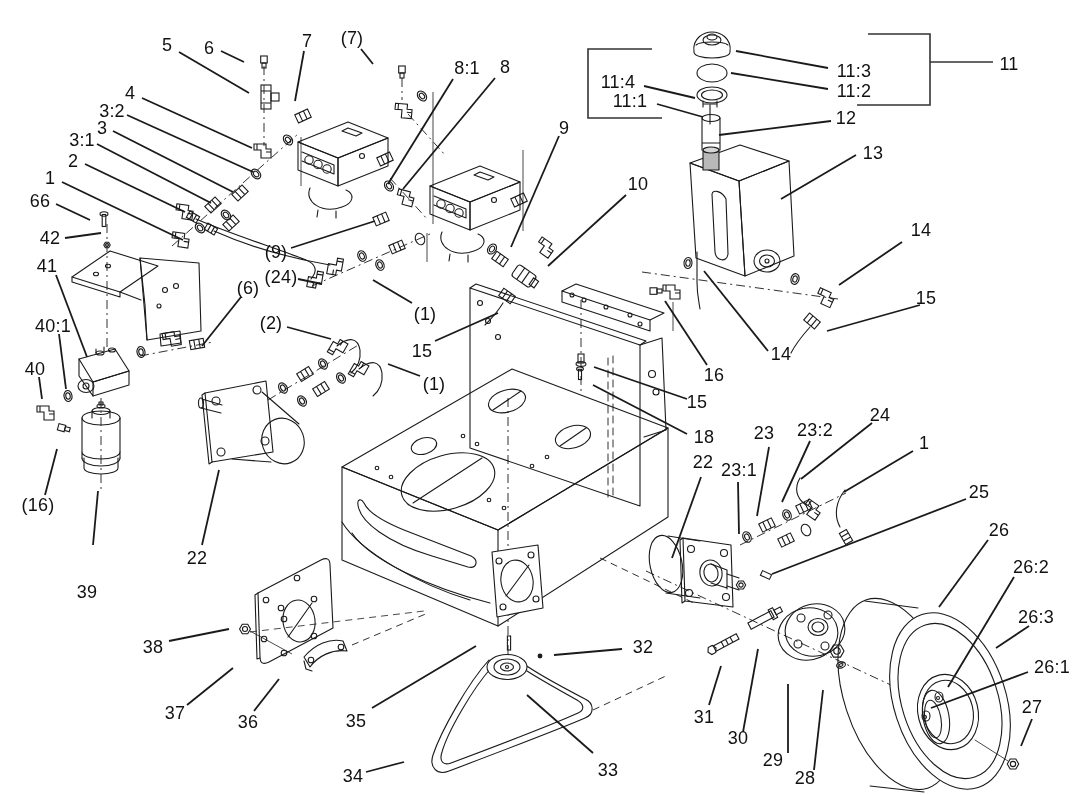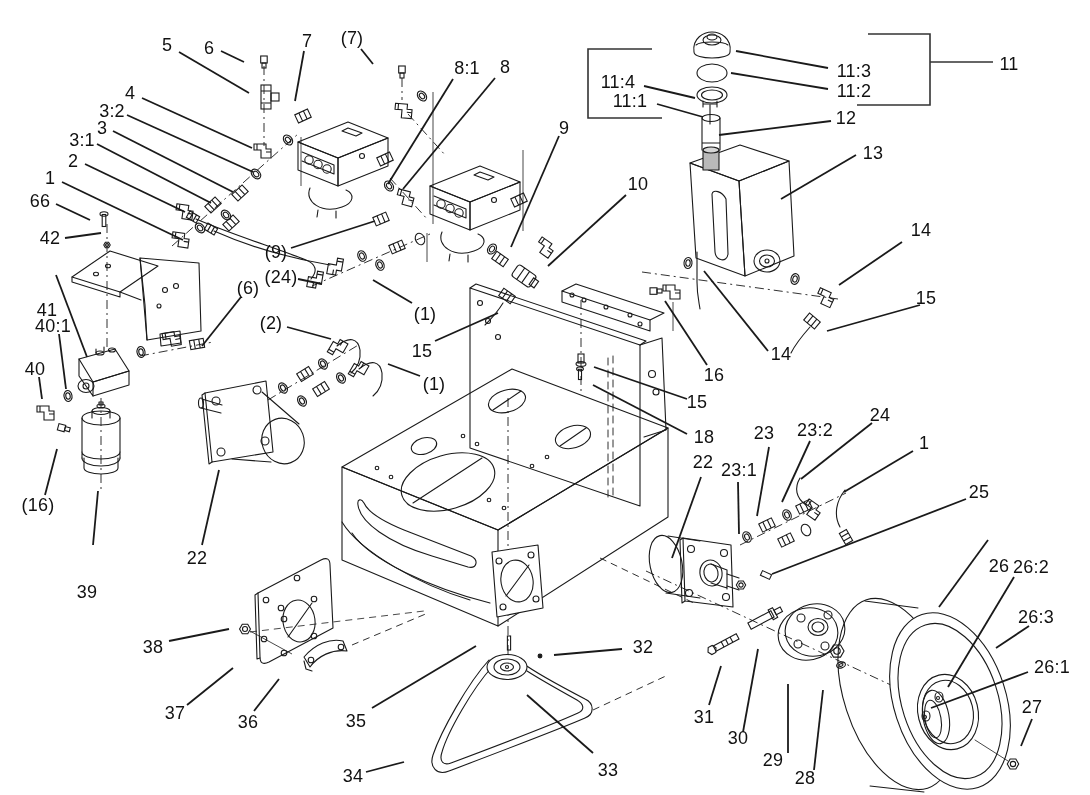--- a/index.html
+++ b/index.html
@@ -662,42 +662,42 @@
       <div class="lbl" style="left: 467px; top: 68px;">8:1</div>
       <div class="lbl" style="left: 505px; top: 67px;">8</div>
       <div class="lbl" style="left: 130px; top: 93px;">4</div>
       <div class="lbl" style="left: 112px; top: 111px;">3:2</div>
       <div class="lbl" style="left: 102px; top: 128px;">3</div>
       <div class="lbl" style="left: 82px; top: 140px;">3:1</div>
       <div class="lbl" style="left: 73px; top: 161px;">2</div>
       <div class="lbl" style="left: 50px; top: 178px;">1</div>
       <div class="lbl" style="left: 40px; top: 201px;">66</div>
       <div class="lbl" style="left: 50px; top: 238px;">42</div>
-      <div class="lbl" style="left: 47px; top: 266px; margin-top: 44px;">41</div>
+      <div class="lbl" style="left: 47px; top: 266px;">41</div>
       <div class="lbl" style="left: 53px; top: 326px;">40:1</div>
       <div class="lbl" style="left: 35px; top: 369px;">40</div>
       <div class="lbl" style="left: 38px; top: 505px; text-align: right;">(16)</div>
       <div class="lbl" style="left: 87px; top: 558px; margin-top: 34px;">39</div>
       <div class="lbl" style="left: 197px; top: 558px;">22</div>
       <div class="lbl" style="left: 153px; top: 647px;">38</div>
       <div class="lbl" style="left: 175px; top: 713px;">37</div>
       <div class="lbl" style="left: 248px; top: 722px;">36</div>
       <div class="lbl" style="left: 356px; top: 721px;">35</div>
       <div class="lbl" style="left: 353px; top: 776px;">34</div>
       <div class="lbl" style="left: 608px; top: 770px;">33</div>
       <div class="lbl" style="left: 643px; top: 647px;">32</div>
       <div class="lbl" style="left: 704px; top: 717px;">31</div>
       <div class="lbl" style="left: 738px; top: 738px;">30</div>
       <div class="lbl" style="left: 773px; top: 760px;">29</div>
       <div class="lbl" style="left: 805px; top: 778px;">28</div>
       <div class="lbl" style="left: 1032px; top: 707px;">27</div>
       <div class="lbl" style="left: 1052px; top: 667px;">26:1</div>
       <div class="lbl" style="left: 1036px; top: 617px;">26:3</div>
       <div class="lbl" style="left: 1031px; top: 567px;">26:2</div>
-      <div class="lbl" style="left: 999px; top: 530px; margin-top: 36px;">26</div>
+      <div class="lbl" style="left: 999px; top: 530px;">26</div>
       <div class="lbl" style="left: 979px; top: 492px;">25</div>
       <div class="lbl" style="left: 924px; top: 443px;">1</div>
       <div class="lbl" style="left: 880px; top: 415px;">24</div>
       <div class="lbl" style="left: 815px; top: 430px;">23:2</div>
       <div class="lbl" style="left: 764px; top: 433px;">23</div>
       <div class="lbl" style="left: 739px; top: 470px;">23:1</div>
       <div class="lbl" style="left: 703px; top: 462px;">22</div>
       <div class="lbl" style="left: 704px; top: 437px;">18</div>
       <div class="lbl" style="left: 697px; top: 402px;">15</div>
       <div class="lbl" style="left: 714px; top: 375px;">16</div>

